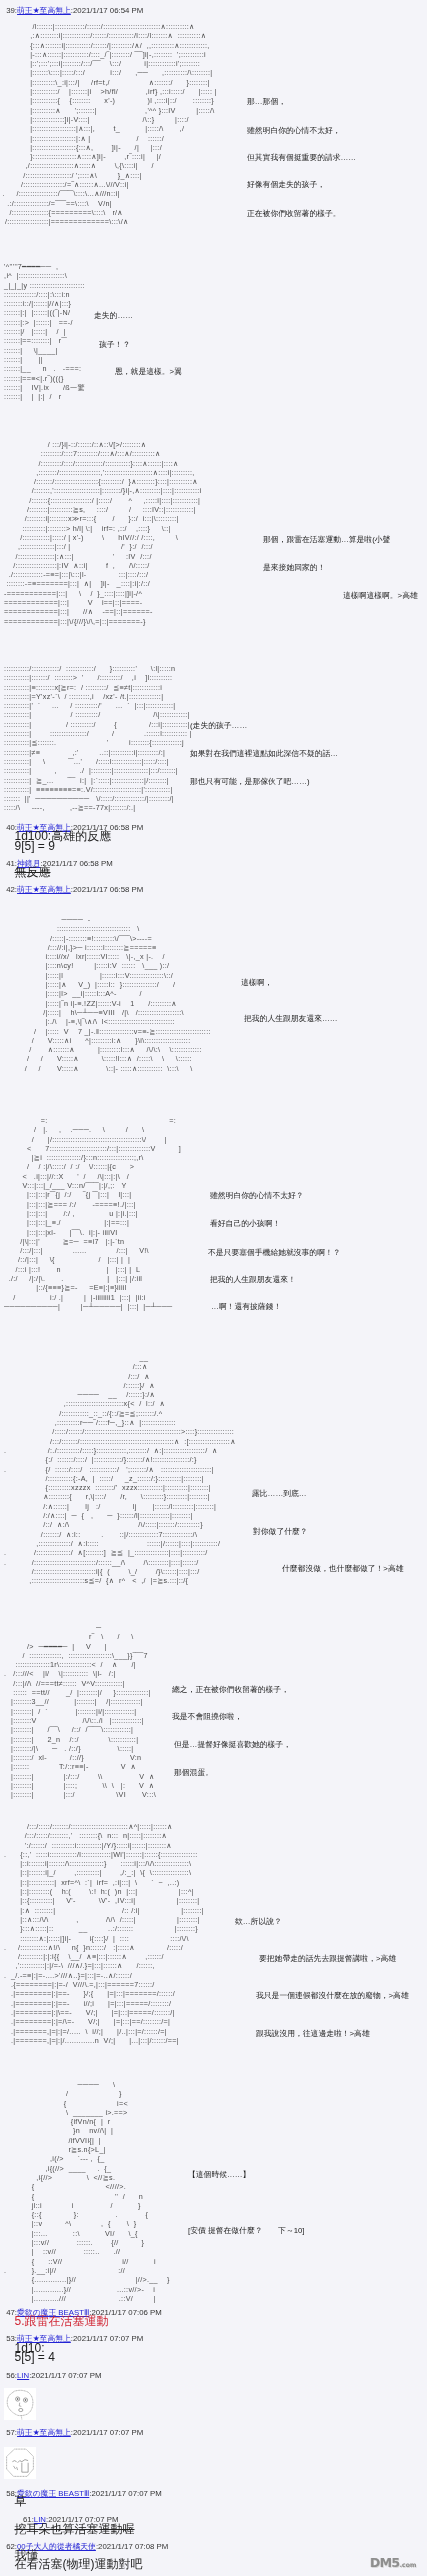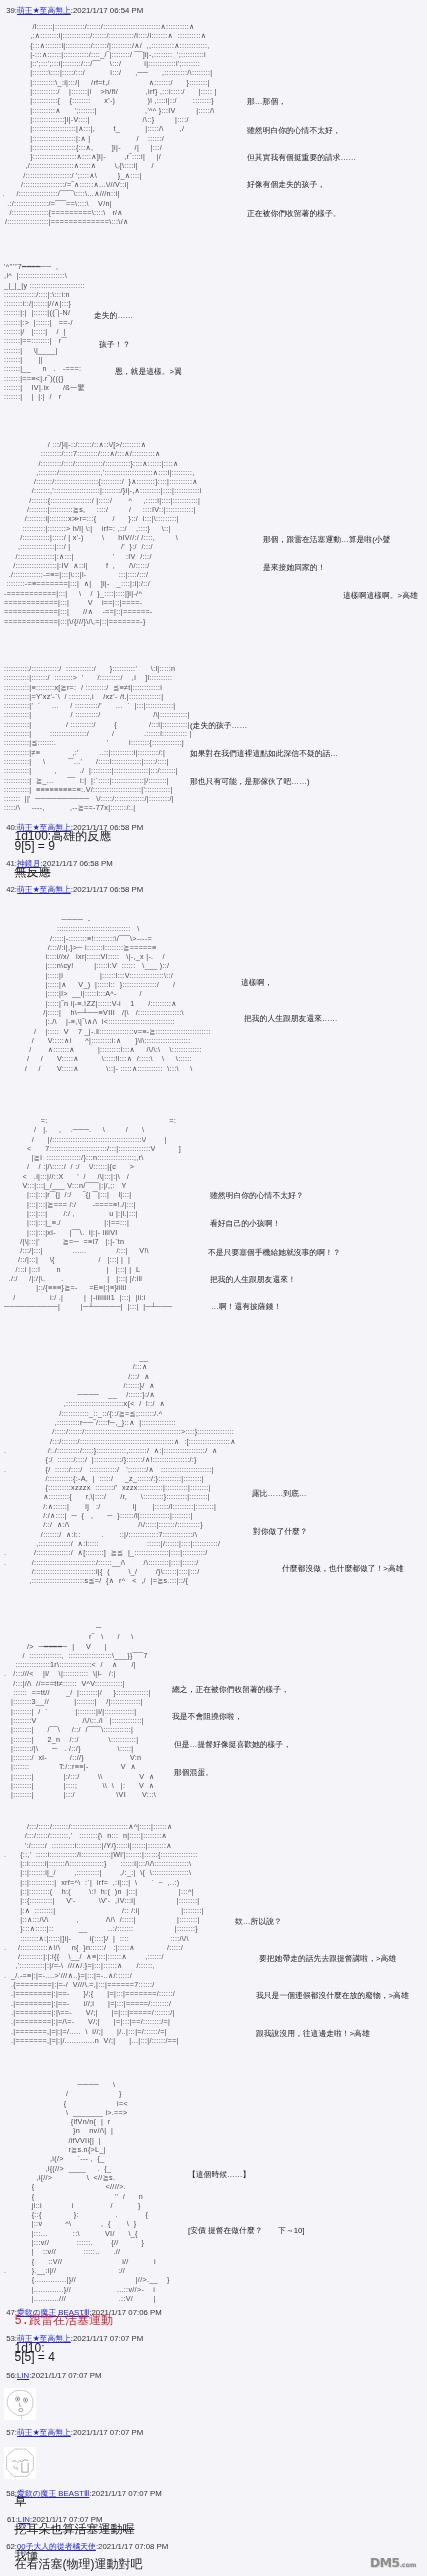--- a/index.html
+++ b/index.html
@@ -10,21 +10,21 @@
     height: 2576px;
     overflow: hidden;
     background: var(--background, #F4F4F9);
     font-family: "Liberation Sans", "DejaVu Sans", sans-serif;
   }
   .abs { position: absolute; white-space: nowrap; }
   .hdr { font-size: 7.8px; line-height: 9.3px; color: var(--meta, #333333); }
   .hdr a { color: var(--link, #2323D4); text-decoration: underline; cursor: pointer; }
   .body-line { font-size: 12px; line-height: 9.3px; color: var(--text, #222222); }
   .strike { text-decoration: line-through; }
-  .red { color: var(--accent-red, #D02432); font-family: Liberation Mono, monospace; }
+  .red { color: var(--accent-red, #D02432); }
   .dlg { font-size: 7.8px; line-height: 9.3px; color: var(--text, #222222); }
   .aa {
     position: absolute;
     margin: 0;
     font-family: "Liberation Sans", "DejaVu Sans", sans-serif;
     font-size: 7.2px;
     line-height: 9.3px;
     letter-spacing: 0.3px;
     color: var(--aa, #4A4A4A);
     white-space: pre;
@@ -340,21 +340,21 @@
       <path d="M16 28 Q20 24 24 28" fill="none" stroke="#555" stroke-width="1"></path>
       <path d="M26 30 L30 26 L34 28 L40 24 L46 26" fill="none" stroke="#555" stroke-width="1"></path>
       <path d="M34 30 L34 48 L46 48 L46 30" fill="none" stroke="#555" stroke-width="1"></path>
       <path d="M18 36 L22 42 M24 38 L26 44" fill="none" stroke="#666" stroke-width="1"></path>
     </svg>
   </div>
 
   <div class="abs hdr" style="top:2489px;left:6.2px"><span>58:</span><a>愛欲の魔王 BEASTⅢ</a><span>:2021/1/17 07:07 PM</span></div>
   <div class="abs body-line" style="top:2497px;left:14.5px">草</div>
 
-  <div class="abs hdr" style="top:2515px;left:7px"><span>61:</span><a>LIN</a><span>:2021/1/17 07:07 PM</span></div>
+  <div class="abs hdr" style="top:2515px;left:23px"><span>61:</span><a>LIN</a><span>:2021/1/17 07:07 PM</span></div>
   <div class="abs body-line strike" style="top:2525px;left:14.5px">挖耳朵也算活塞運動喔</div>
 
   <div class="abs hdr" style="top:2542px;left:6.2px"><span>62:</span><a>00子大人的從者橘天使</a><span>:2021/1/17 07:08 PM</span></div>
   <div class="abs body-line" style="top:2551px;left:14.5px">我懂</div>
   <div class="abs body-line" style="top:2560px;left:14.5px">在看活塞(物理)運動對吧</div>
 
   <div class="logo"><span class="brand">DM5</span><span class="suffix">.com</span></div>
 
 </div>
 

